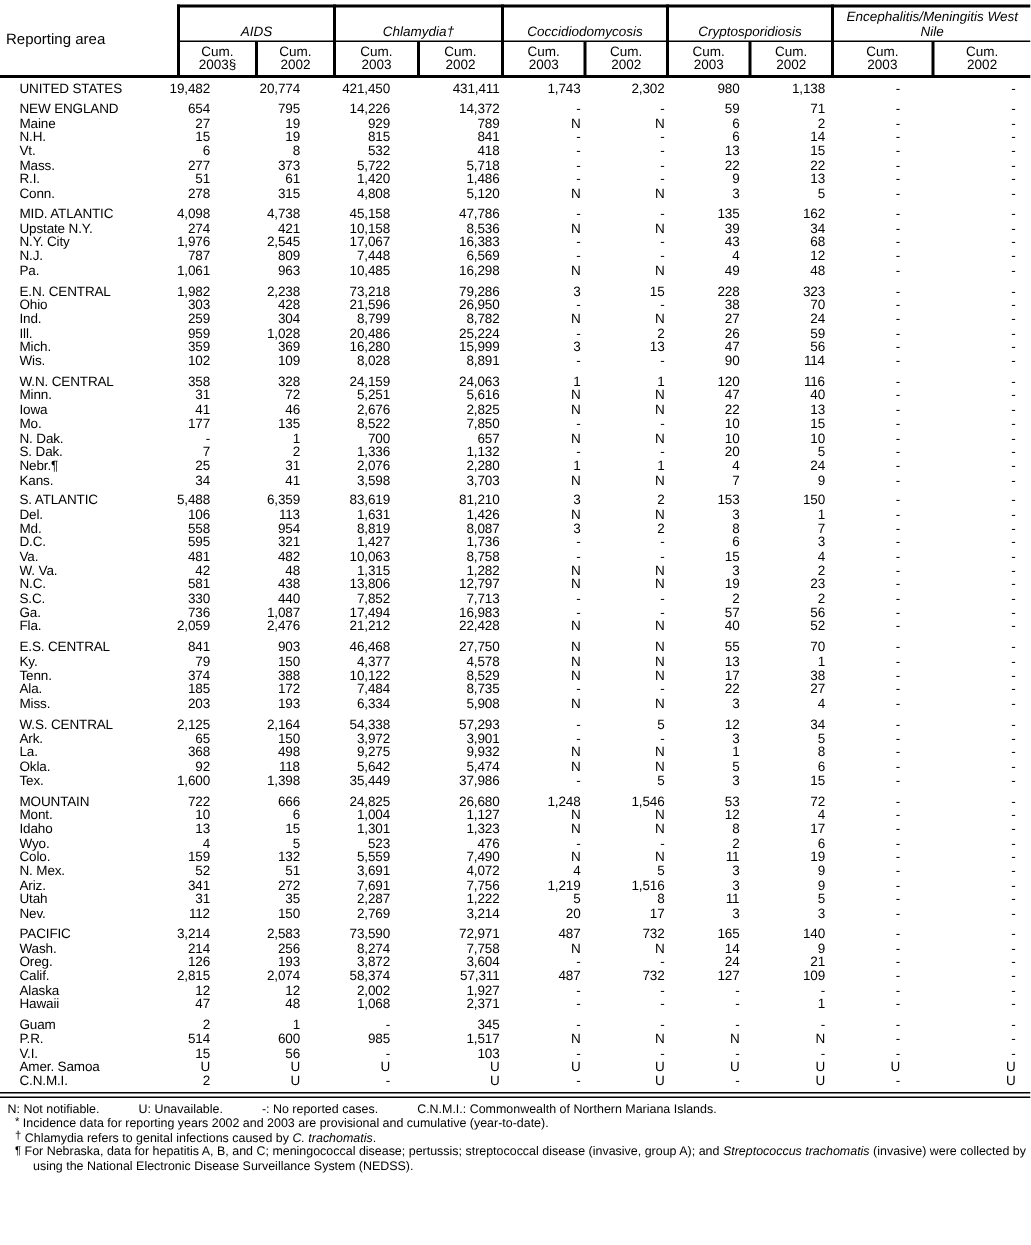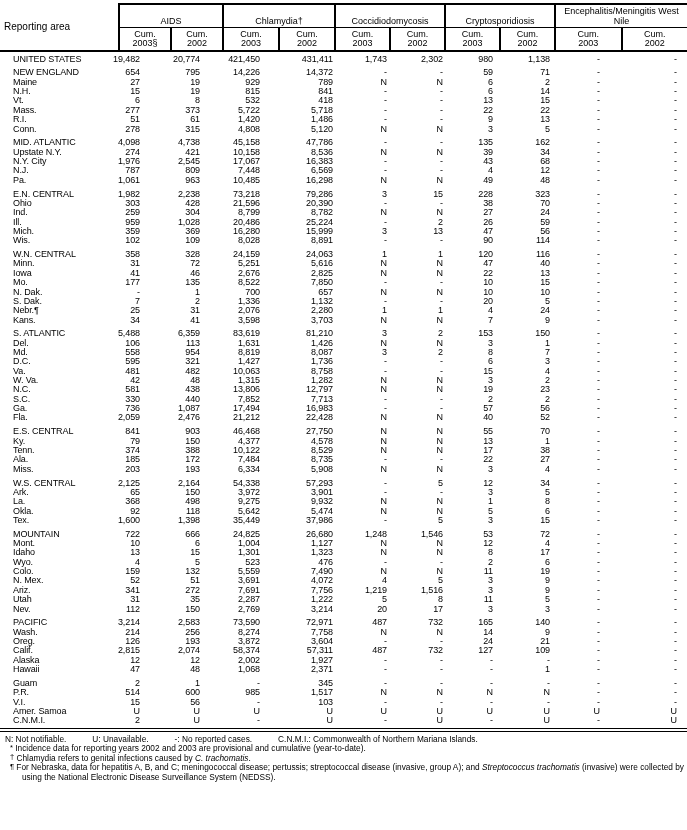--- a/index.html
+++ b/index.html
@@ -14,21 +14,21 @@
   .thead{
     display:grid;
     grid-template-columns:118px 104px 112px 110px 110px 133px;
     border-bottom:2.5px solid #000;
     margin-top:3px;
   }
   .ra-head{grid-area:1/1/3/2;display:flex;align-items:flex-end;padding:0 0 18px 4px;font-size:10px;line-height:9.5px}
   .group{
     border-left:2px solid #000;border-top:2px solid #000;border-bottom:1.5px solid #000;
     display:flex;align-items:flex-end;justify-content:center;text-align:center;
-    font-size:9px;line-height:9.5px;padding:2px 2px 1px;min-height:21px;box-sizing:border-box;grid-row:1;
+    font-size:9px;line-height:9.5px;padding:2px 2px 1px;min-height:21px;box-sizing:border-box;grid-row:1;font-style:italic;
   }
   .pair{border-left:2px solid #000;display:flex;grid-row:2}
   .subcell{flex:1;text-align:center;font-size:9px;line-height:9.3px;padding:2px 4px 1px}
   .subcell + .subcell{border-left:2px solid #000}
   
   .grid{display:grid;grid-template-columns:118px 52px 52px 56px 56px 55px 55px 55px 55px 66px 67px}
   .tbody{padding-top:3px}
   .row{font-size:9px}
   .row>div{line-height:9.35px;letter-spacing:-0.1px}
   .area{padding-left:13px;white-space:nowrap}
@@ -298,21 +298,21 @@
         <div class="val">228</div>
         <div class="val">323</div>
         <div class="val">-</div>
         <div class="val">-</div>
       </div>
       <div class="row grid">
         <div class="area">Ohio</div>
         <div class="val">303</div>
         <div class="val">428</div>
         <div class="val">21,596</div>
-        <div class="val">20,390</div>
+        <div class="val">26,950</div>
         <div class="val">-</div>
         <div class="val">-</div>
         <div class="val">38</div>
         <div class="val">70</div>
         <div class="val">-</div>
         <div class="val">-</div>
       </div>
       <div class="row grid">
         <div class="area">Ind.</div>
         <div class="val">259</div>

